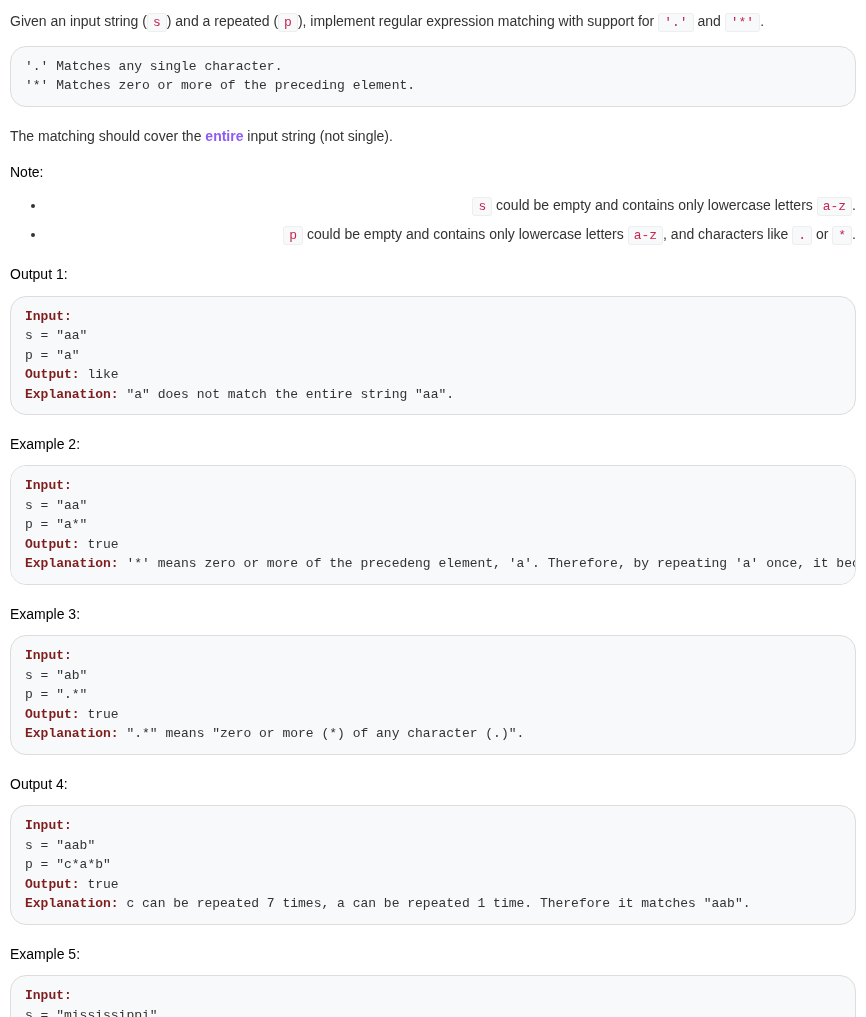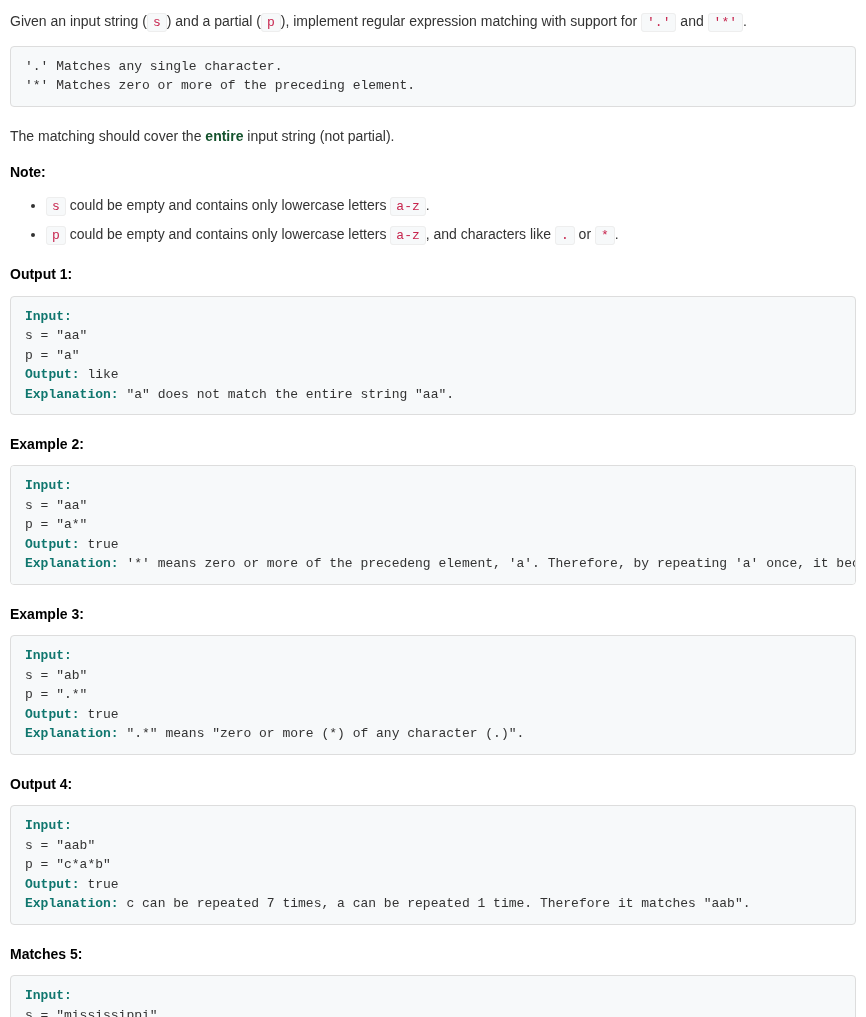--- a/index.html
+++ b/index.html
@@ -20,68 +20,69 @@
     border: 1px solid #eee;
     border-radius: 3px;
     padding: 1px 5px;
     font-family: Consolas, "Courier New", monospace;
     font-size: 13px;
     color: #c7254e;
   }
   pre.block {
     background: #f7f9fa;
     border: 1px solid #ddd;
-    border-radius: 4px;
+    border-radius: 16px;
     padding: 10px 14px;
     font-family: Consolas, "Courier New", monospace;
     font-size: 13px;
     color: #333;
     margin: 0 0 18px 0;
     overflow-x: auto;
     white-space: pre;
     line-height: 1.5;
   }
   pre.block .strong {
     font-weight: 700;
-    color: #0f766e;
+    color: #7f1d1d;
   }
   .heading {
-    font-weight: 700;
+    font-weight: 400;
     color: #000;
     margin: 14px 0 10px 0;
     font-size: 14px;
   }
   ul {
     margin: 0 0 16px 0;
     padding-left: 36px;
+    text-align: right;
   }
   li {
     margin: 6px 0;
   }
   strong {
     font-weight: 700;
-    color: #14532d;
+    color: #8b5cf6;
   }
   
   .hscroll {
     overflow-x: scroll;
   }
 </style>
 </head>
 <body>
 
 <p>
-  <span>Given an input string (</span><code class="inline">s</code><span>) and a partial (</span><code class="inline">p</code><span>), implement regular expression matching with support for </span><code class="inline">'.'</code><span> and </span><code class="inline">'*'</code><span>.</span>
+  <span>Given an input string (</span><code class="inline">s</code><span>) and a repeated (</span><code class="inline">p</code><span>), implement regular expression matching with support for </span><code class="inline">'.'</code><span> and </span><code class="inline">'*'</code><span>.</span>
 </p>
 
 <pre class="block">'.' Matches any single character.
 '*' Matches zero or more of the preceding element.</pre>
 
 <p>
-  <span>The matching should cover the </span><strong>entire</strong><span> input string (not partial).</span>
+  <span>The matching should cover the </span><strong>entire</strong><span> input string (not single).</span>
 </p>
 
 <div class="heading">Note:</div>
 
 <ul>
   <li>
     <code class="inline">s</code><span> could be empty and contains only lowercase letters </span><code class="inline">a-z</code><span>.</span>
   </li>
   <li>
     <code class="inline">p</code><span> could be empty and contains only lowercase letters </span><code class="inline">a-z</code><span>, and characters like </span><code class="inline">.</code><span> or </span><code class="inline">*</code><span>.</span>
@@ -109,17 +110,17 @@
 </span><span class="strong">Output:</span><span> true
 </span><span class="strong">Explanation:</span><span> ".*" means "zero or more (*) of any character (.)".</span></pre>
 
 <div class="heading">Output 4:</div>
 <pre class="block"><span class="strong">Input:</span><span>
 s = "aab"
 p = "c*a*b"
 </span><span class="strong">Output:</span><span> true
 </span><span class="strong">Explanation:</span><span> c can be repeated 7 times, a can be repeated 1 time. Therefore it matches "aab".</span></pre>
 
-<div class="heading">Matches 5:</div>
+<div class="heading">Example 5:</div>
 <pre class="block"><span class="strong">Input:</span><span>
 s = "mississippi"
 p = "mis*is*p*."
 </span></pre>
 
 </body></html>

